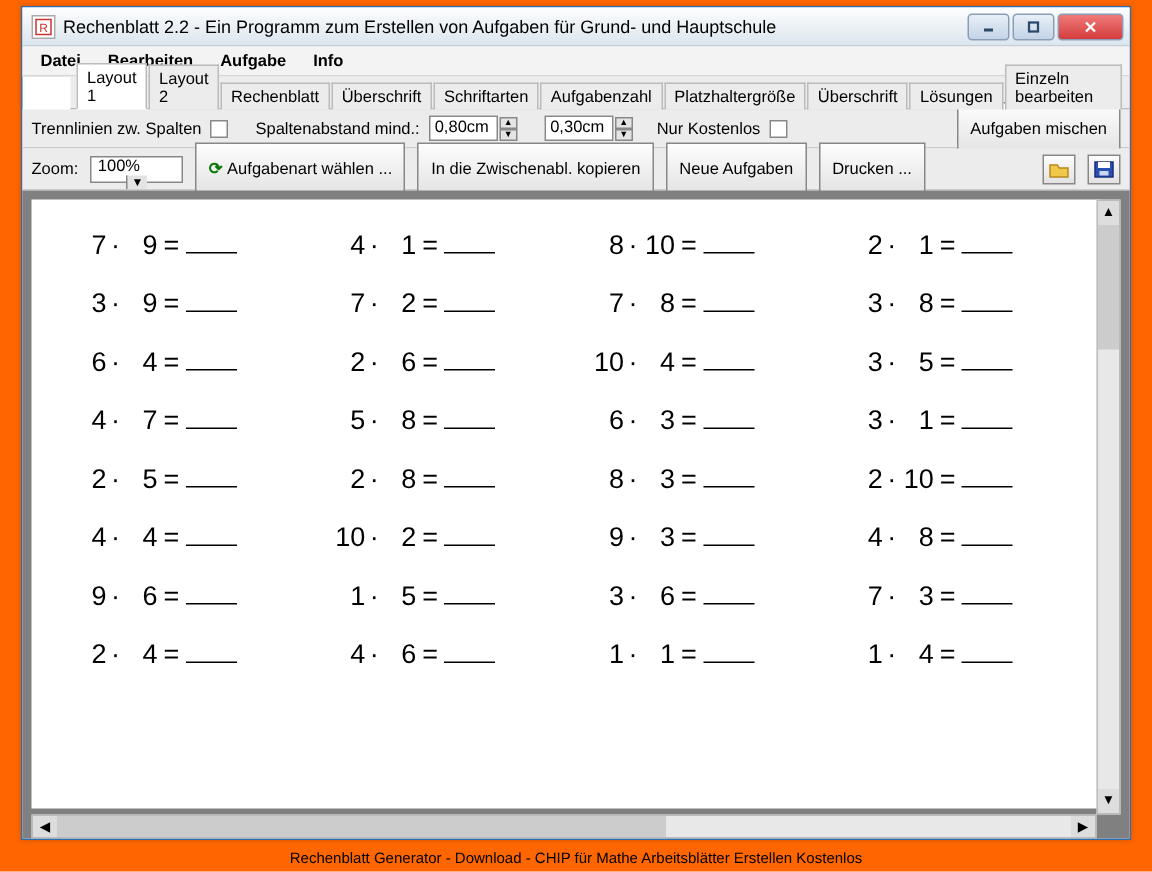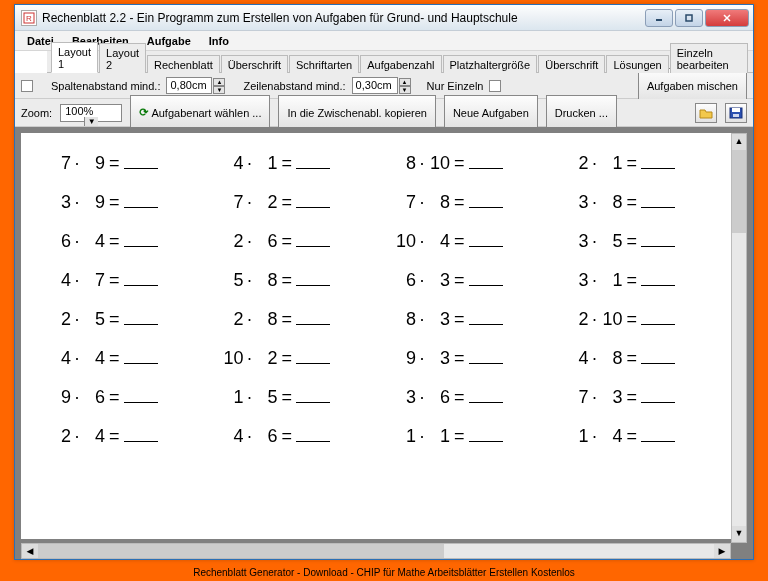--- a/index.html
+++ b/index.html
@@ -319,41 +319,41 @@
     <span class="tab">Überschrift</span>
     <span class="tab">Schriftarten</span>
     <span class="tab">Aufgabenzahl</span>
     <span class="tab">Platzhaltergröße</span>
     <span class="tab">Überschrift</span>
     <span class="tab">Lösungen</span>
     <span class="tab">Einzeln bearbeiten</span>
   </div>
 
   <div class="options">
+    <label>Trennlinien zw. Spalten</label>
     <span class="chk"></span>
     <span style="width:6px"></span>
     <label>Spaltenabstand mind.:</label>
     <span class="spin-field">
       <span class="spin-val">0,80cm</span>
       <span class="spin-btns">
           <div>▲</div>
           <div>▼</div>
         </span>
     </span>
     <span style="width:6px"></span>
-    <label>Zeilenabstand mind.:</label>
     <span class="spin-field">
       <span class="spin-val">0,30cm</span>
       <span class="spin-btns">
           <div>▲</div>
           <div>▼</div>
         </span>
     </span>
     <span style="width:4px"></span>
-    <label>Nur Einzeln</label>
+    <label>Nur Kostenlos</label>
     <span class="chk"></span>
     <span style="flex:1"></span>
     <span class="btn">Aufgaben mischen</span>
   </div>
 
   <div class="toolbar2">
     <label class="zoom-label">Zoom:</label>
     <span class="combo">
       <span class="val">100%</span>
       <span class="arrow">▼</span>

